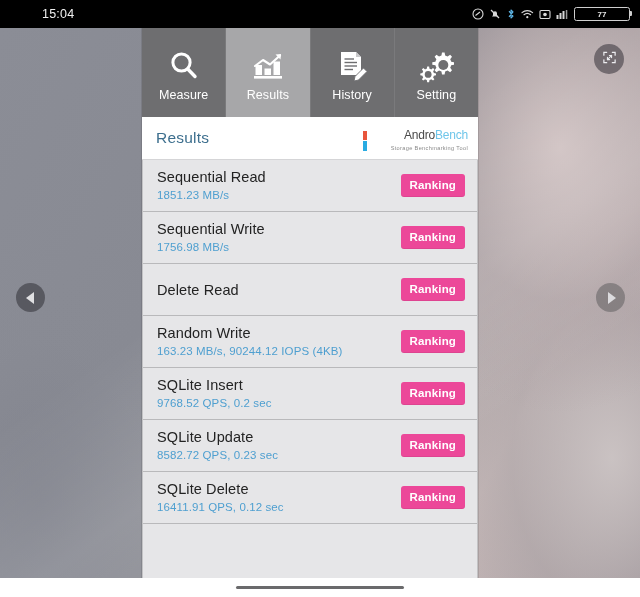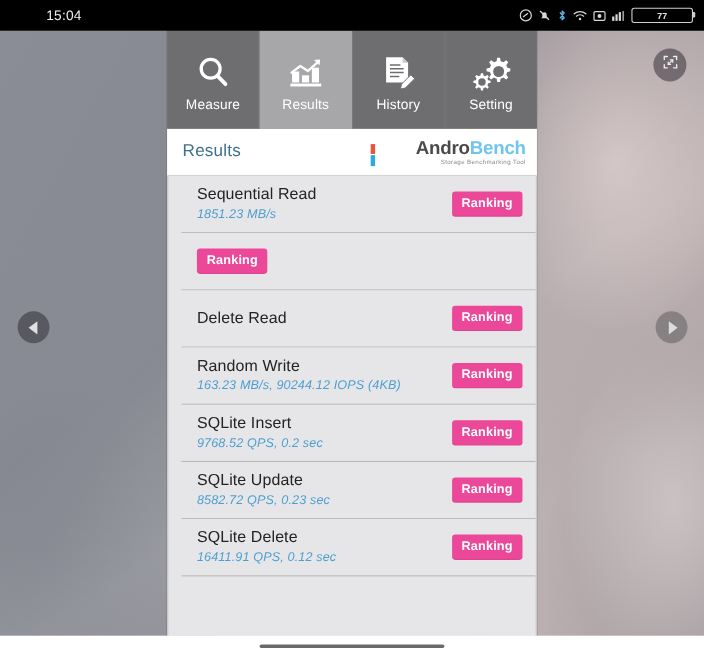--- a/index.html
+++ b/index.html
@@ -141,21 +141,21 @@
     width: 0; height: 0;
     border-top: 6px solid transparent;
     border-bottom: 6px solid transparent;
     border-left: 8px solid rgba(235,235,238,0.85);
     margin-left: 2px;
   }
 
   
   #app-window {
     position: absolute;
-    left: 152px;
+    left: 142px;
     top: 28px;
     width: 336px;
     height: 550px;
     background: #e6e6e8;
     z-index: 20;
     display: flex;
     flex-direction: column;
     box-shadow: 0 0 0 1px rgba(0,0,0,0.10);
   }
 
@@ -228,23 +228,23 @@
   #brand-bar-bottom {
     width: 4px; height: 10px;
     background: #29abe2;
   }
   #brand-text-wrap {
     display: flex;
     flex-direction: column;
     align-items: flex-end;
   }
   #brand-name {
-    font-size: 17px;
+    font-size: 12px;
     line-height: 18px;
-    font-weight: bold;
+    font-weight: normal;
     letter-spacing: -0.2px;
     margin-left: 34px;
   }
   #brand-andro { color: #4a4a4a; }
   #brand-bench { color: #6fc6ea; }
   #brand-tagline {
     font-size: 5.6px;
     color: #8a8a8a;
     letter-spacing: 0.35px;
     margin-top: 1px;
@@ -259,42 +259,40 @@
     border-right: 1px solid #c3c3c5;
   }
   .result-row {
     height: 52px;
     background: #e6e6e8;
     border-bottom: 1px solid #b9b9bb;
     display: flex;
     align-items: center;
     padding: 0 12px 0 14px;
     box-sizing: border-box;
-    margin-left: 12px;
   }
   .result-text {
     display: flex;
     flex-direction: column;
     justify-content: center;
     flex: 1 1 auto;
     min-width: 0;
   }
   .result-name {
     font-size: 14.5px;
     color: #232323;
     line-height: 18px;
     letter-spacing: 0.1px;
   }
   .result-value {
     font-size: 11.5px;
     color: #4e9fd0;
     line-height: 16px;
     margin-top: 1px;
     letter-spacing: 0.1px;
-    font-style: italic;
   }
   .ranking-button {
     flex: 0 0 auto;
     background: #ec4899;
     color: #ffffff;
     font-size: 11.5px;
     font-weight: bold;
     padding: 5px 9px 6px 9px;
     border-radius: 3px;
     letter-spacing: 0.15px;
@@ -477,20 +475,24 @@
 
       <div class="result-row">
         <div class="result-text">
           <div class="result-name">Sequential Read</div>
           <div class="result-value">1851.23 MB/s</div>
         </div>
         <div class="ranking-button">Ranking</div>
       </div>
 
       <div class="result-row">
+        <div class="result-text">
+          <div class="result-name">Sequential Write</div>
+          <div class="result-value">1756.98 MB/s</div>
+        </div>
         <div class="ranking-button">Ranking</div>
       </div>
 
       <div class="result-row">
         <div class="result-text">
           <div class="result-name">Delete Read</div>
         </div>
         <div class="ranking-button">Ranking</div>
       </div>
 

